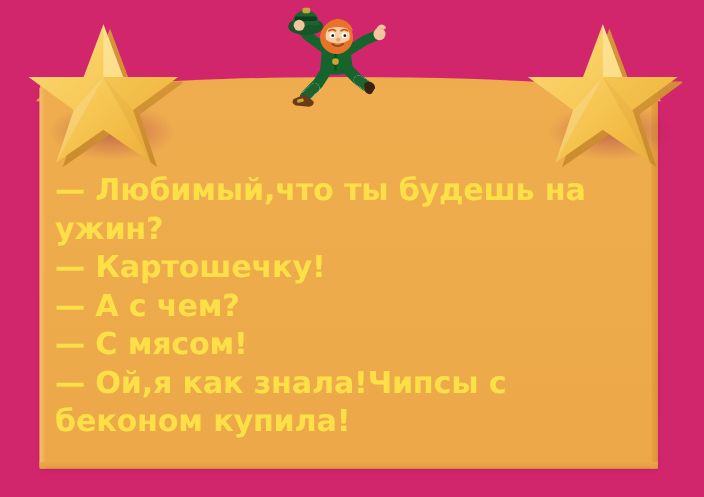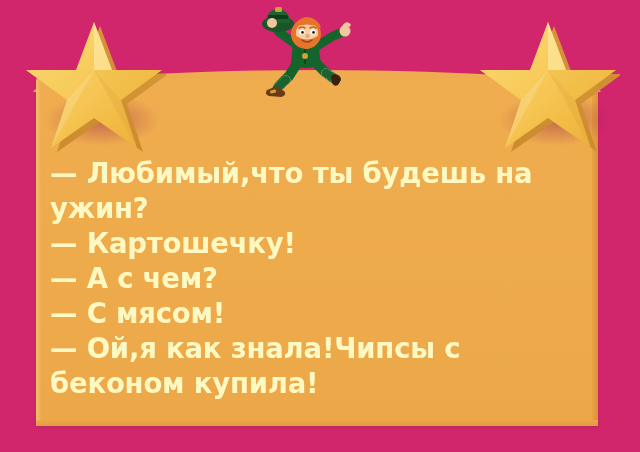--- a/index.html
+++ b/index.html
@@ -93,21 +93,21 @@
     height: 100px;
   }
   .leprechaun svg { width: 100%; height: 100%; display: block; }
 
   
   .joke-text {
     position: absolute;
     left: 50px;
     top: 156px;
     width: 540px;
-    color: #fef9c3;
+    color: #fde047;
     font-family: "DejaVu Sans", sans-serif;
     font-weight: bold;
     font-size: 27.5px;
     line-height: 35px;
     letter-spacing: -0.2px;
     white-space: pre-wrap;
     word-break: normal;
   }
 </style>
 </head>

